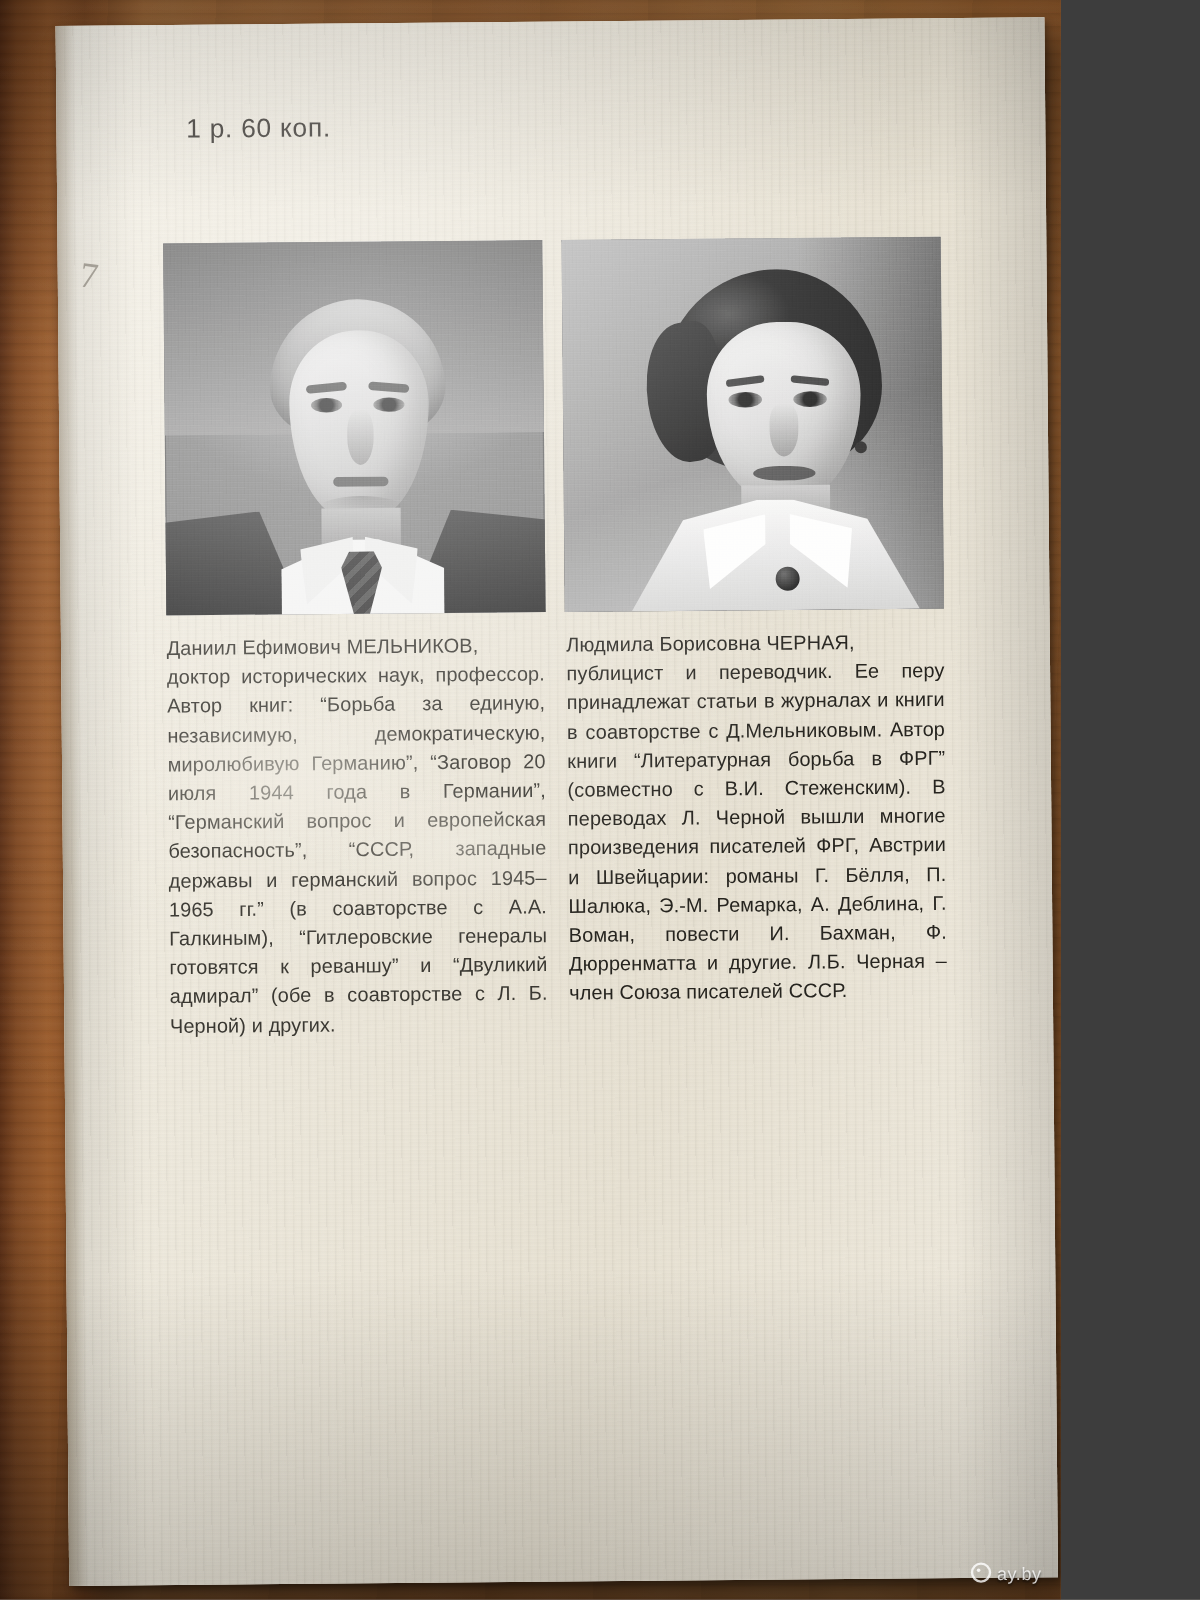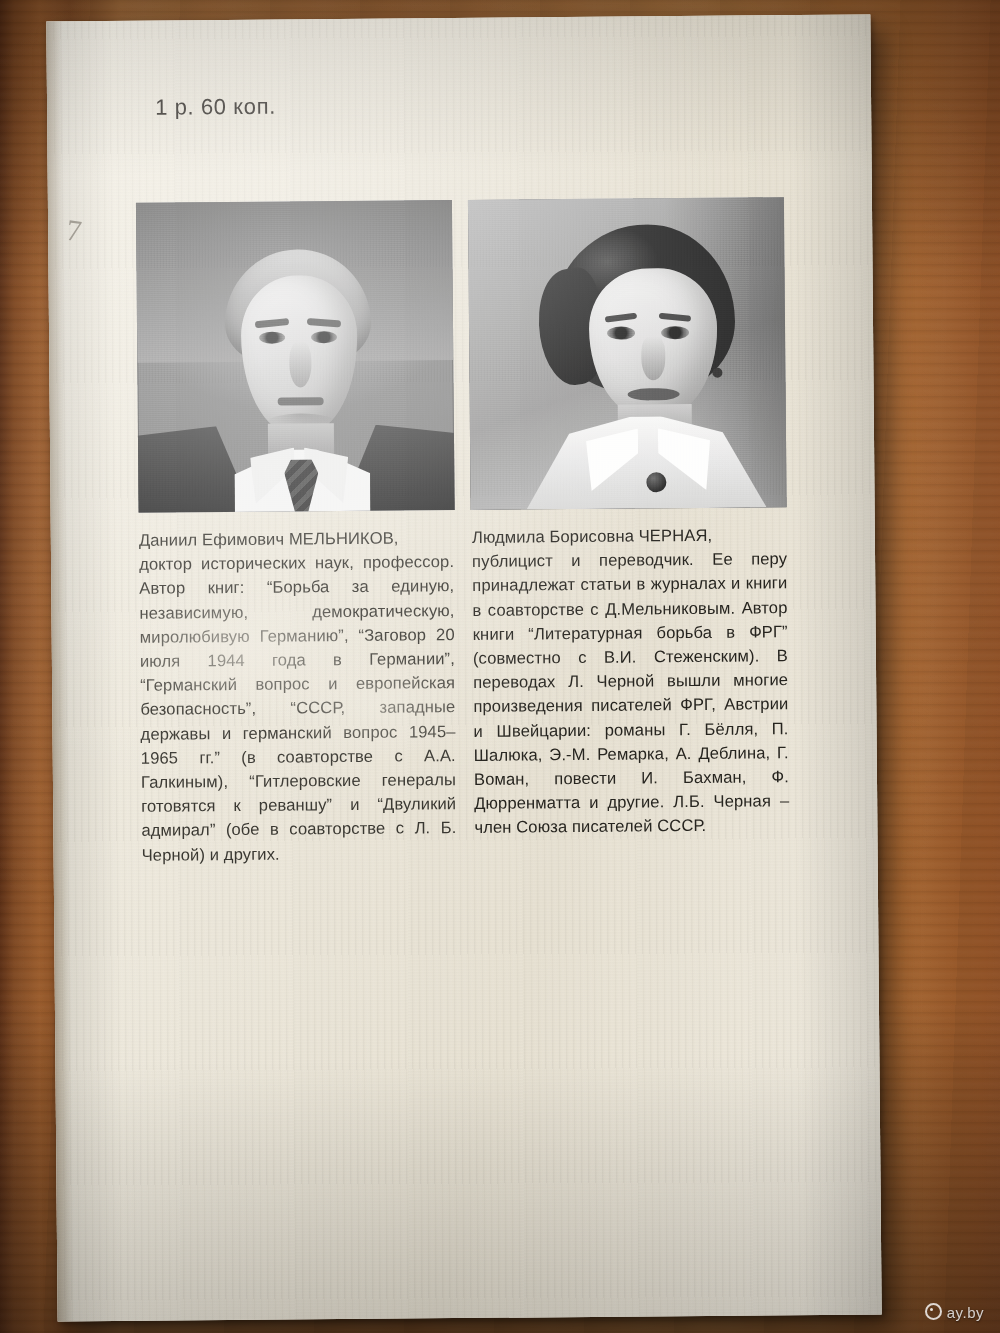--- a/index.html
+++ b/index.html
@@ -2,21 +2,21 @@
 <html><head>
 <meta charset="utf-8">
 <style>
   html, body {
     margin: 0;
     padding: 0;
     background: #3d3d3d;
   }
   #stage {
     position: relative;
-    width: 1000px;
+    width: 884px;
     height: 1333px;
     overflow: hidden;
     font-family: "Liberation Sans", sans-serif;
     background: #7a4a2a;
   }
   
   .desk {
     position: absolute;
     inset: 0;
     background:

